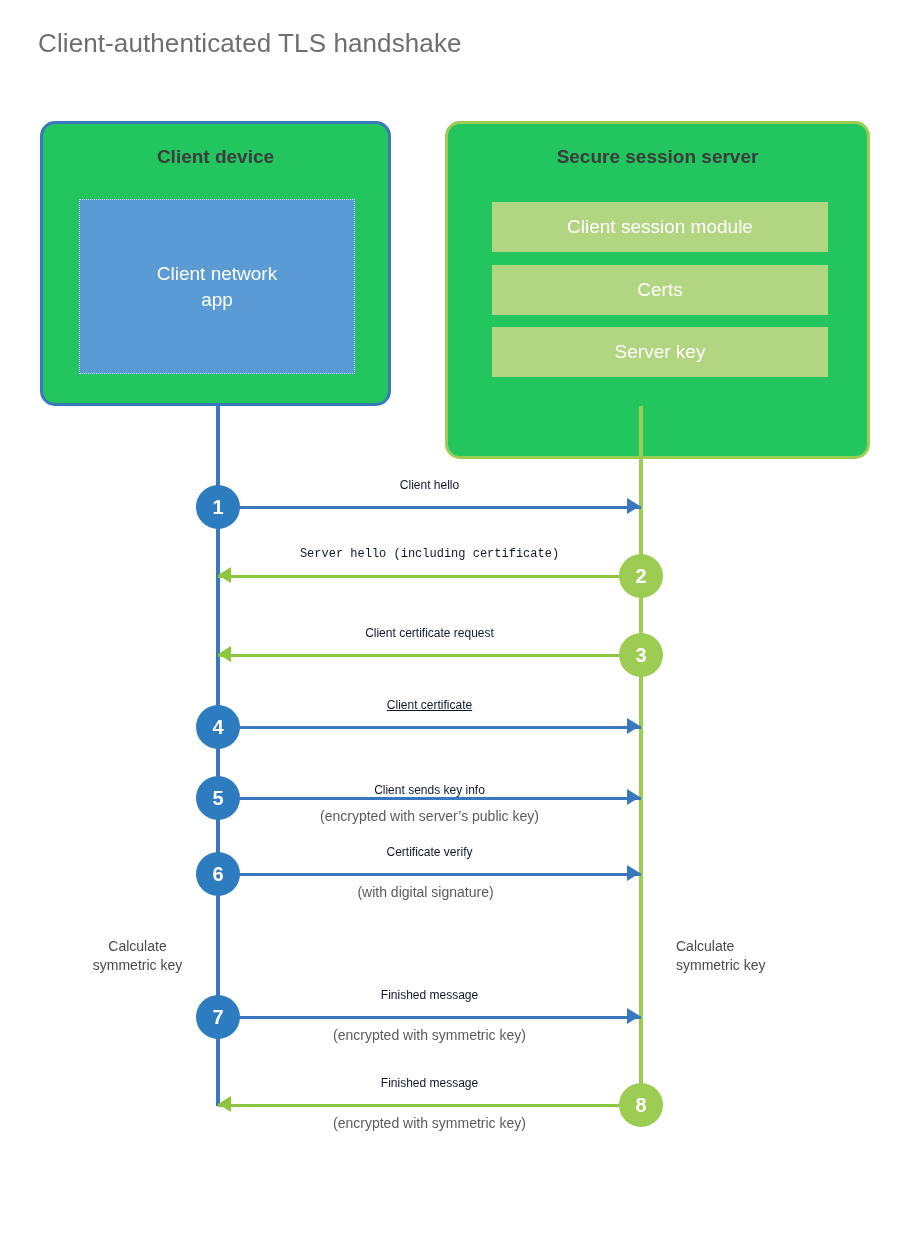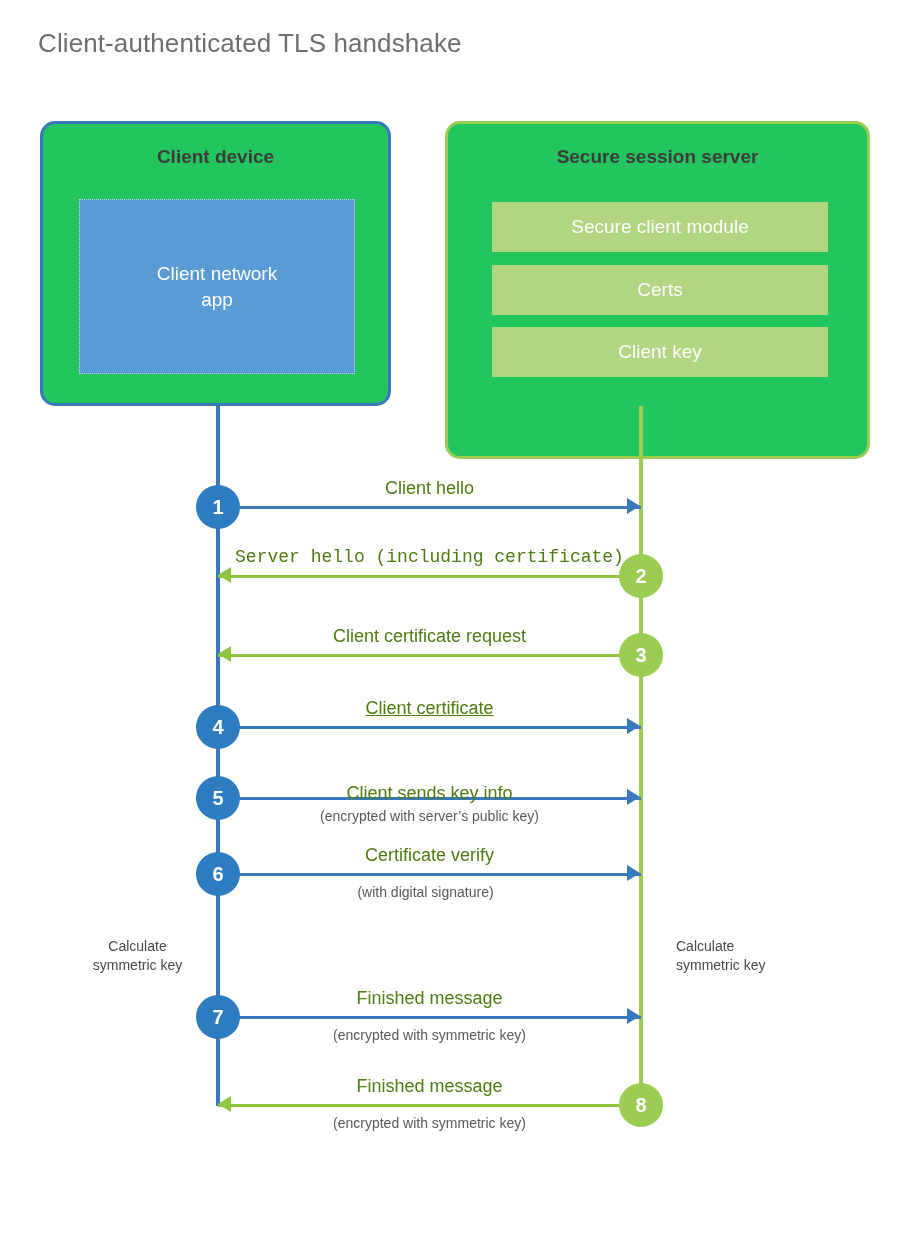--- a/index.html
+++ b/index.html
@@ -138,22 +138,22 @@
     color: #ffffff;
     font-size: 20px;
     font-weight: bold;
   }
   .step-circle.blue { background: #2e7cc0; }
   .step-circle.green { background: #9ccc52; }
 
   .msg-label {
     position: absolute;
     text-align: center;
-    color: #4d7c0f;
-    font-size: 18px;
+    color: #0f172a;
+    font-size: 12px;
     white-space: nowrap;
   }
   .msg-sub {
     position: absolute;
     text-align: center;
     color: #5a5a5a;
     font-size: 14px;
     white-space: nowrap;
   }
 
@@ -183,23 +183,23 @@
 
   <div class="party-box" id="client-box">
     <div class="party-title">Client device</div>
     <div id="client-app">
       <div class="app-label">Client network<br>app</div>
     </div>
   </div>
 
   <div class="party-box" id="server-box">
     <div class="party-title">Secure session server</div>
-    <div class="server-bar" id="server-bar-0">Secure client module</div>
+    <div class="server-bar" id="server-bar-0">Client session module</div>
     <div class="server-bar" id="server-bar-1">Certs</div>
-    <div class="server-bar" id="server-bar-2">Client key</div>
+    <div class="server-bar" id="server-bar-2">Server key</div>
   </div>
 
   <div class="lifeline" id="lifeline-client"></div>
   <div class="lifeline" id="lifeline-server"></div>
 
   <div id="messages">
       <div class="msg-line blue" style="left: 218px; width: 423px; top: 506px;"></div>
       <div class="arrow-head right blue" style="top: 498px; left: 627px;"></div>
       <div class="step-circle blue" style="left: 196px; top: 485px;">1</div>
       <div class="msg-label" style="left: 218px; width: 423px; top: 478px;">Client hello</div>

